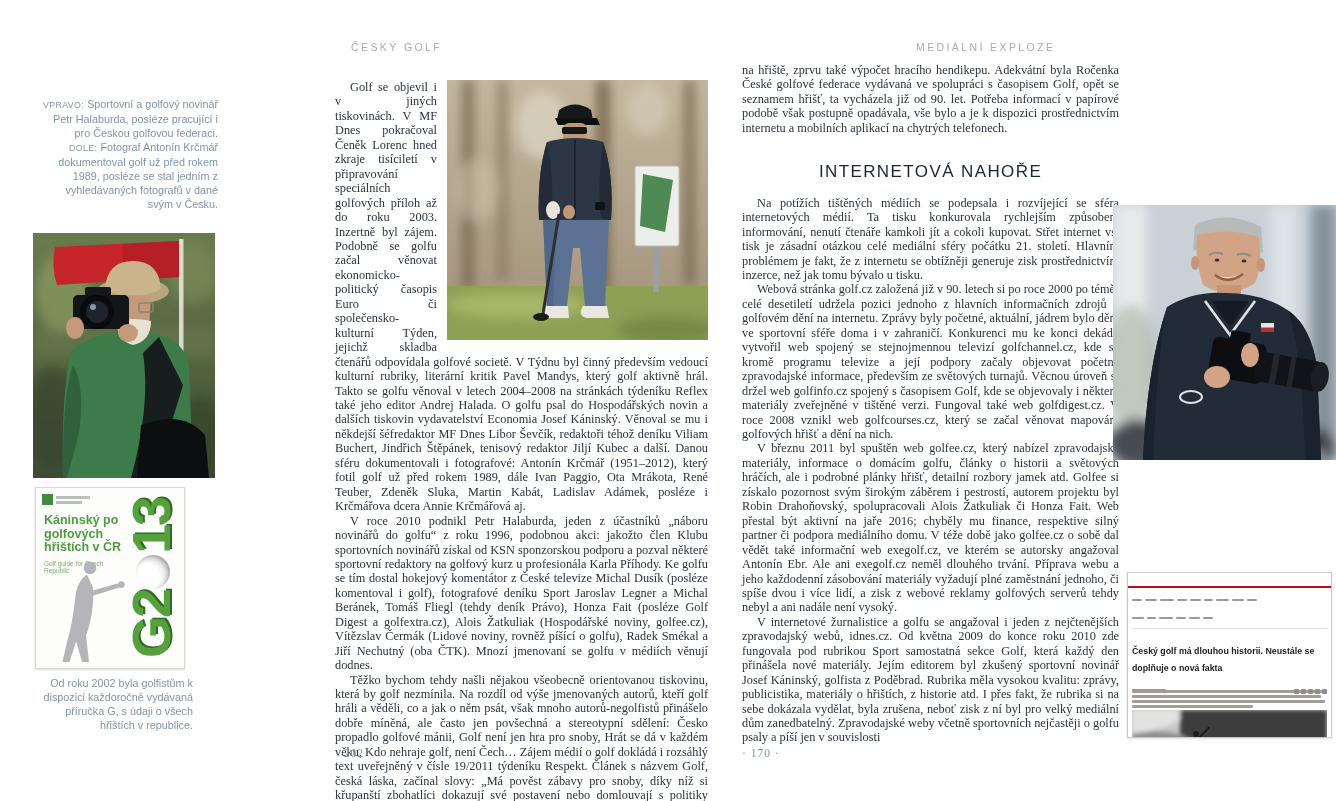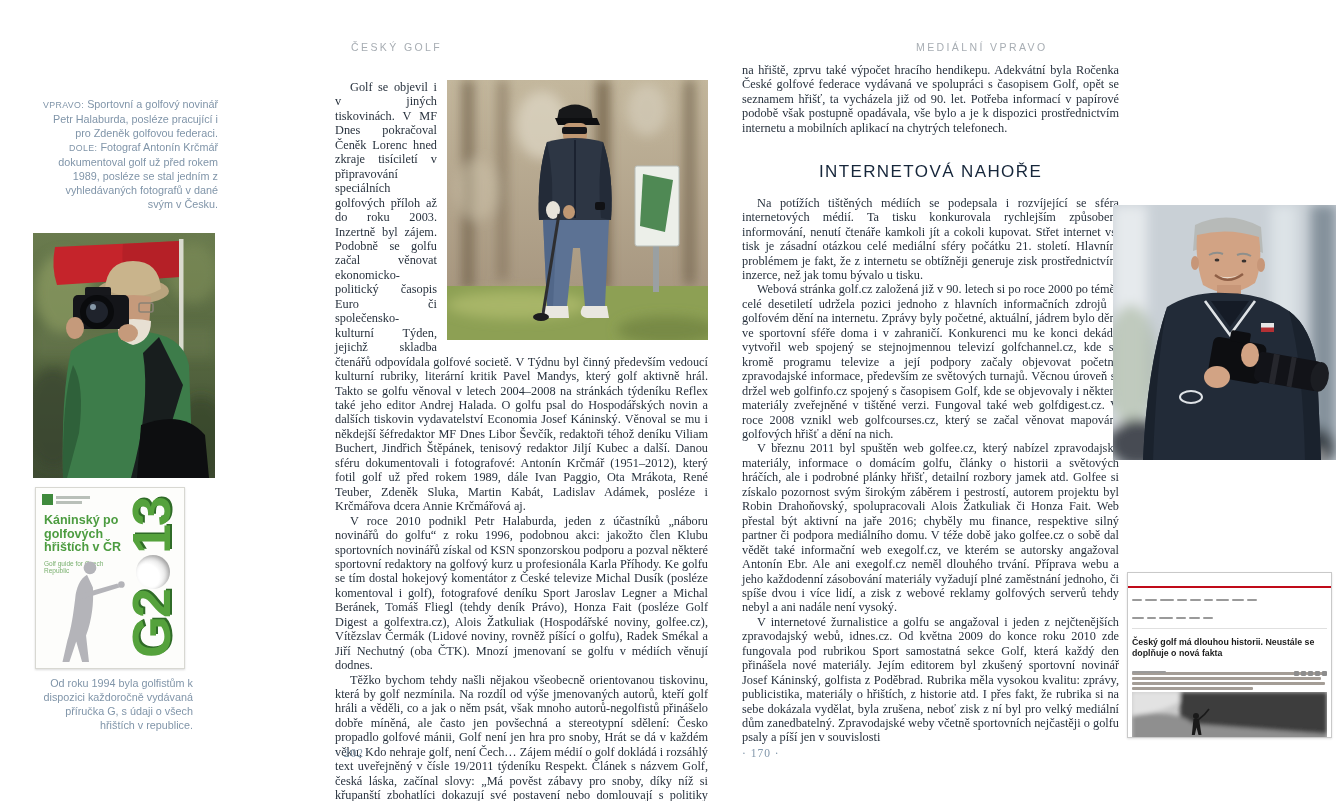--- a/index.html
+++ b/index.html
@@ -60,35 +60,35 @@
          border:1px solid #c9c9c9;box-shadow:0 1px 2px rgba(0,0,0,.12);
          font-family:"Liberation Sans","DejaVu Sans",sans-serif;overflow:hidden;padding:3px 4px;box-sizing:border-box;}
   .id-top{height:9px;white-space:nowrap;overflow:hidden;}
   .id-logo{color:#c00a19;font-weight:bold;font-size:6.5px;}
   .id-logo-sec{color:#333;font-weight:bold;font-size:6.5px;margin-right:3px;}
   .bar{display:inline-block;background:#9a9a9a;height:2.5px;border-radius:1px;vertical-align:middle;margin-right:3px;}
   .bar.dark{background:#444;}
   .bar.lede{background:#a49d96;height:2.5px;margin:0 0 2.5px 0;display:block;border-radius:1px;}
   .id-redline{height:2px;background:#c00a19;margin:1px -4px 2px;}
   .id-subnav{border-bottom:1px solid #e0e0e0;padding-bottom:2px;margin-bottom:3px;}
-  .id-headline{font-weight:bold;font-size:8.8px;line-height:11px;color:#1c1c1c;margin:8px 0 3px;}
+  .id-headline{font-weight:bold;font-size:8.8px;line-height:17px;color:#1c1c1c;margin:14px 0 3px;}
   .id-meta{height:7px;margin-bottom:3px;}
   .id-share{float:right;}
   .id-share span{display:inline-block;width:5px;height:5px;background:#8d8d8d;border-radius:1px;margin-left:2px;}
   .id-photo{display:block;margin-top:2px;}
 </style>
 </head>
 <body>
 
 <div class="spread">
 
   <div class="running-head rh-left">ČESKÝ GOLF</div>
 
   <div class="margin-caption caption-top-left">
-    <div class="cap-seg"><span class="cap-label">VPRAVO:</span> <span>Sportovní a golfový novinář Petr Halaburda, posléze pracující i pro Zdeněk golfovou federaci.</span></div>
+    <div class="cap-seg"><span class="cap-label">VPRAVO:</span> <span>Sportovní a golfový novinář Petr Halaburda, posléze pracující i pro Českou golfovou federaci.</span></div>
     <div class="cap-seg"><span class="cap-label">DOLE:</span> <span>Fotograf Antonín Krčmář dokumentoval golf už před rokem 1989, posléze se stal jedním z vyhledávaných fotografů v dané svým v Česku.</span></div>
   </div>
 
   <svg class="photo krcmar" viewBox="0 0 182 245" preserveAspectRatio="none">
     <defs>
       <linearGradient id="kbg" x1="0" y1="0" x2="0" y2="1">
         <stop offset="0" stop-color="#6a7b4e"></stop>
           <stop offset=".5" stop-color="#55663f"></stop>
           <stop offset="1" stop-color="#3f4c33"></stop>
       </linearGradient>
@@ -142,21 +142,21 @@
     <svg class="gc-sil" width="92" height="108" viewBox="0 0 92 110">
       <g fill="#b4b4b9">
         <circle cx="48" cy="10" r="6.5"></circle>
         <path d="M45 17 C38 21 34 30 33 41 C31 57 29 72 25 84 L20 106 L27 106 L34 85 L40 106 L47 106 L44 79 C50 63 52 46 51 30 Z"></path>
         <path d="M34 38 L76 26 L78 30 L36 43 Z"></path>
         <circle cx="80" cy="27" r="3.4"></circle>
       </g>
     </svg>
   </div>
 
-  <div class="margin-caption caption-bottom-left">Od roku 1994 byla golfistům k dispozici každoročně vydávaná příručka G, s údaji o všech hřištích v republice.</div>
+  <div class="margin-caption caption-bottom-left">Od roku 2002 byla golfistům k dispozici každoročně vydávaná příručka G, s údaji o všech hřištích v republice.</div>
 
   <div class="text-col left-col">
 
     <svg class="golfer-float" viewBox="0 0 261 260" preserveAspectRatio="none">
       <defs>
         <linearGradient id="hbg" x1="0" y1="0" x2="0" y2="1">
           <stop offset="0" stop-color="#c3b79d"></stop>
             <stop offset="1" stop-color="#a1907a"></stop>
         </linearGradient>
         <filter id="hb6" x="-30%" y="-30%" width="160%" height="160%">
@@ -204,21 +204,21 @@
       </g>
     </svg>
     <p class="indent">Golf se objevil i v jiných tiskovinách. V MF Dnes pokračoval Čeněk Lorenc hned zkraje tisíciletí v připravování speciálních golfových příloh až do roku 2003. Inzertně byl zájem. Podobně se golfu začal věnovat ekonomicko-politický časopis Euro či společensko-kulturní Týden, jejichž skladba čtenářů odpovídala golfové societě. V Týdnu byl činný především vedoucí kulturní rubriky, literární kritik Pavel Mandys, který golf aktivně hrál. Takto se golfu věnoval v letech 2004–2008 na stránkách týdeníku Reflex také jeho editor Andrej Halada. O golfu psal do Hospodářských novin a dalších tiskovin vydavatelství Economia Josef Káninský. Věnoval se mu i někdejší šéfredaktor MF Dnes Libor Ševčík, redaktoři téhož deníku Viliam Buchert, Jindřich Štěpánek, tenisový redaktor Jiljí Kubec a další. Danou sféru dokumentovali i fotografové: Antonín Krčmář (1951–2012), který fotil golf už před rokem 1989, dále Ivan Paggio, Ota Mrákota, René Teuber, Zdeněk Sluka, Martin Kabát, Ladislav Adámek, posléze i Krčmářova dcera Annie Krčmářová aj.</p>
     <p class="indent">V roce 2010 podnikl Petr Halaburda, jeden z účastníků „náboru novinářů do golfu“ z roku 1996, podobnou akci: jakožto člen Klubu sportovních novinářů získal od KSN sponzorskou podporu a pozval některé sportovní redaktory na golfový kurz u profesionála Karla Příhody. Ke golfu se tím dostal hokejový komentátor z České televize Michal Dusík (posléze komentoval i golf), fotografové deníku Sport Jaroslav Legner a Michal Beránek, Tomáš Fliegl (tehdy deník Právo), Honza Fait (posléze Golf Digest a golfextra.cz), Alois Žatkuliak (Hospodářské noviny, golfee.cz), Vítězslav Čermák (Lidové noviny, rovněž píšící o golfu), Radek Smékal a Jiří Nechutný (oba ČTK). Mnozí jmenovaní se golfu v médiích věnují dodnes.</p>
     <p class="indent">Těžko bychom tehdy našli nějakou všeobecně orientovanou tiskovinu, která by golf nezmínila. Na rozdíl od výše jmenovaných autorů, kteří golf hráli a věděli, co a jak o něm psát, však mnoho autorů-negolfistů přinášelo dobře míněná, ale často jen povšechná a stereotypní sdělení: Česko propadlo golfové mánii, Golf není jen hra pro snoby, Hrát se dá v každém věku, Kdo nehraje golf, není Čech… Zájem médií o golf dokládá i rozsáhlý text uveřejněný v čísle 19/2011 týdeníku Respekt. Článek s názvem Golf, česká láska, začínal slovy: „Má pověst zábavy pro snoby, díky níž si křupanští zbohatlíci dokazují své postavení nebo domlouvají s politiky pochybné kšefty. Velký golfový třesk, kterým Česko v posledních letech prochází, se dá ale číst i jinak než obvyklým plebejským způsobem. Je to hra, která vždycky uměla skvěle zrcadlit stav společnosti. A Česko roku 2011 není výjimkou.“⁴⁰ Když i týdeník orientovaný alternativně a intelektuálně, píšící pro „pražskou kavárnu“, věnuje golfu jeden z hlavních textů, byl to důkaz, že hra si v Česku vskutku našla své místo.</p>
 
   </div>
 
   <div class="page-num pn-left">· 202 ·</div>
 
-  <div class="running-head rh-right">MEDIÁLNÍ VPRAVO</div>
+  <div class="running-head rh-right">MEDIÁLNÍ EXPLOZE</div>
 
   <div class="text-col right-col">
     <p>na hřiště, zprvu také výpočet hracího hendikepu. Adekvátní byla Ročenka České golfové federace vydávaná ve spolupráci s časopisem Golf, opět se seznamem hřišť, ta vycházela již od 90. let. Potřeba informací v papírové podobě však postupně opadávala, vše bylo a je k dispozici prostřednictvím internetu a mobilních aplikací na chytrých telefonech.</p>
     <div class="section-heading">INTERNETOVÁ NAHOŘE</div>
     <p class="indent">Na potížích tištěných médiích se podepsala i rozvíjející se sféra internetových médií. Ta tisku konkurovala rychlejším způsobem informování, nenutí čtenáře kamkoli jít a cokoli kupovat. Střet internet vs. tisk je zásadní otázkou celé mediální sféry počátku 21. století. Hlavním problémem je fakt, že z internetu se obtížněji generuje zisk prostřednictvím inzerce, než jak tomu bývalo u tisku.</p>
     <p class="indent">Webová stránka golf.cz založená již v 90. letech si po roce 2000 po téměř celé desetiletí udržela pozici jednoho z hlavních informačních zdrojů o golfovém dění na internetu. Zprávy byly početné, aktuální, jádrem bylo dění ve sportovní sféře doma i v zahraničí. Konkurenci mu ke konci dekády vytvořil web spojený se stejnojmennou televizí golfchannel.cz, kde se kromě programu televize a její podpory začaly objevovat početné zpravodajské informace, především ze světových turnajů. Věcnou úroveň si držel web golfinfo.cz spojený s časopisem Golf, kde se objevovaly i některé materiály zveřejněné v tištěné verzi. Fungoval také web golfdigest.cz. V roce 2008 vznikl web golfcourses.cz, který se začal věnovat mapování golfových hřišť a dění na nich.</p>
     <p class="indent">V březnu 2011 byl spuštěn web golfee.cz, který nabízel zpravodajské materiály, informace o domácím golfu, články o historii a světových hráčích, ale i podrobné plánky hřišť, detailní rozbory jamek atd. Golfee si získalo pozornost svým širokým záběrem i pestrostí, autorem projektu byl Robin Drahoňovský, spolupracovali Alois Žatkuliak či Honza Fait. Web přestal být aktivní na jaře 2016; chyběly mu finance, respektive silný partner či podpora mediálního domu. V téže době jako golfee.cz o sobě dal vědět také informační web exegolf.cz, ve kterém se autorsky angažoval Antonín Ebr. Ale ani exegolf.cz neměl dlouhého trvání. Příprava webu a jeho každodenní zásobování materiály vyžadují plné zaměstnání jednoho, či spíše dvou i více lidí, a zisk z webové reklamy golfových serverů tehdy nebyl a ani nadále není vysoký.</p>
     <p class="indent">V internetové žurnalistice a golfu se angažoval i jeden z nejčtenějších zpravodajský webů, idnes.cz. Od května 2009 do konce roku 2010 zde fungovala pod rubrikou Sport samostatná sekce Golf, která každý den přinášela nové materiály. Jejím editorem byl zkušený sportovní novinář Josef Káninský, golfista z Poděbrad. Rubrika měla vysokou kvalitu: zprávy, publicistika, materiály o hřištích, z historie atd. I přes fakt, že rubrika si na sebe dokázala vydělat, byla zrušena, neboť zisk z ní byl pro velký mediální dům zanedbatelný. Zpravodajské weby včetně sportovních nejčastěji o golfu psaly a píší jen v souvislosti</p>
   </div>
 

